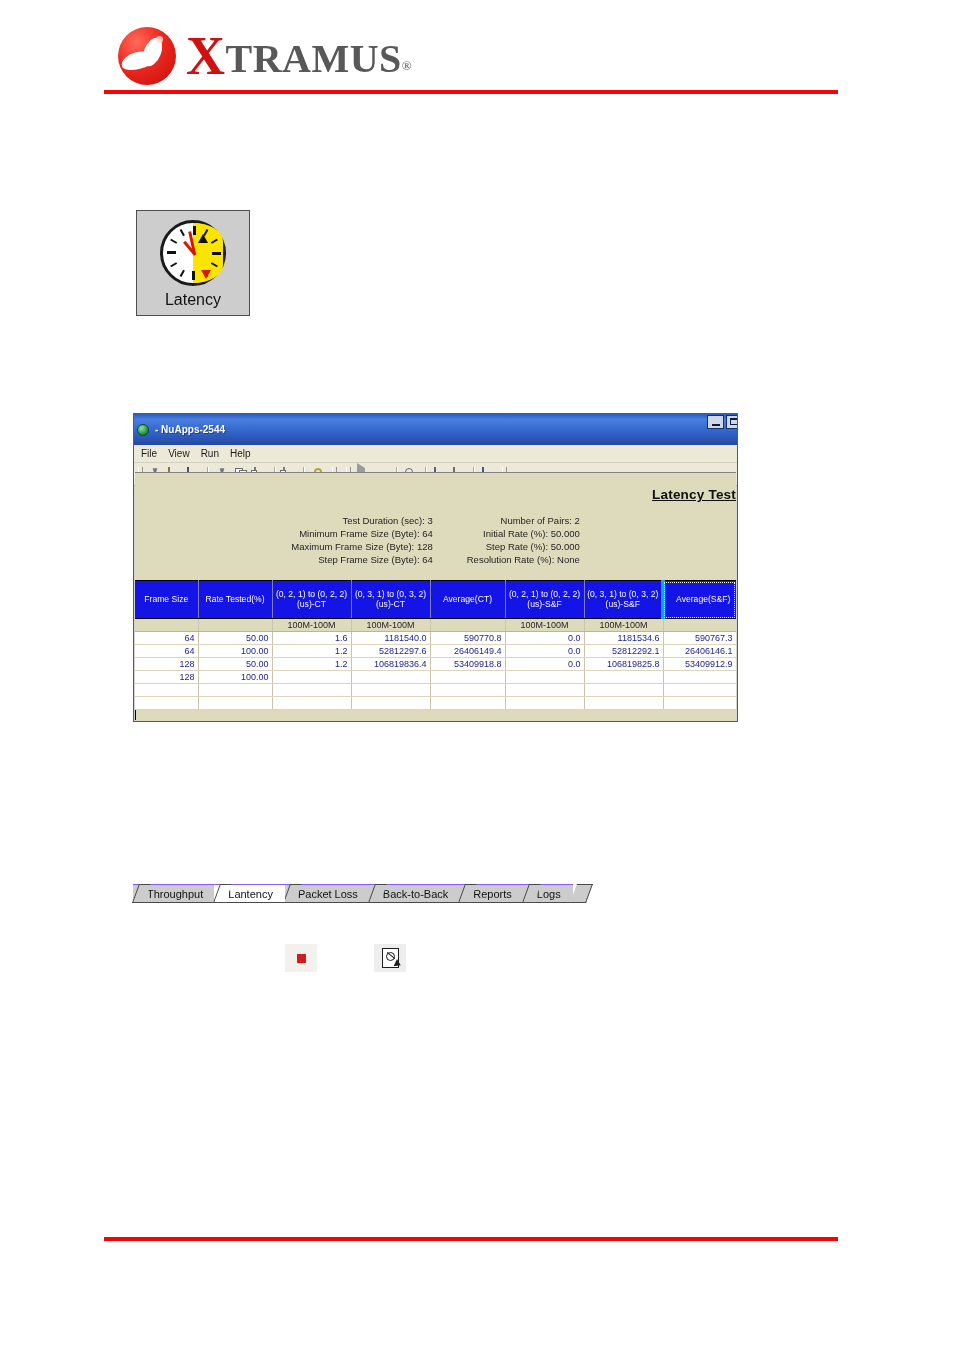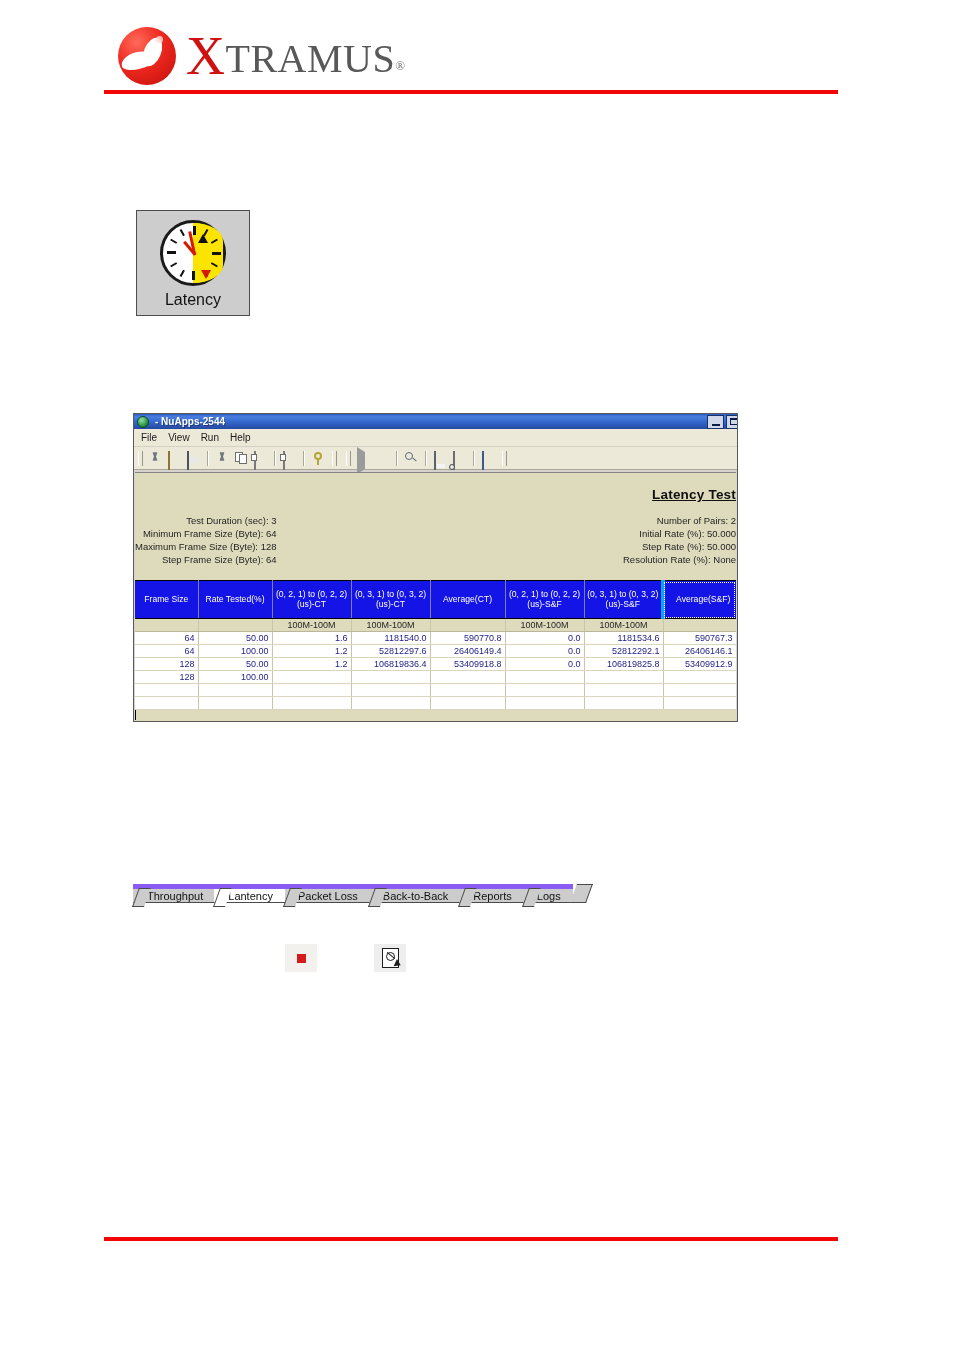--- a/index.html
+++ b/index.html
@@ -63,21 +63,21 @@
     position: absolute;
     left: 38px; top: 9px;
     width: 7px; height: 7px;
     border-radius: 50%;
     background: #ffd9d2;
     opacity: .85;
   }
   #logo-word {
     margin-left: 10px;
     font-family: "Liberation Serif", serif;
-    font-weight: normal;
+    font-weight: bold;
     letter-spacing: 0.5px;
     line-height: 1;
     white-space: nowrap;
   }
   #logo-word .x {
     font-size: 54px;
     color: #cf1111;
     vertical-align: -2px;
   }
   #logo-word .rest {
@@ -182,21 +182,21 @@
     left: 133px;
     top: 413px;
     width: 605px;
     height: 309px;
     border: 1px solid #5a5a5a;
     box-sizing: border-box;
     background: #d6d3ce;
     overflow: hidden;
   }
   #titlebar {
-    height: 15px;
+    height: 31px;
     background: linear-gradient(to bottom, #2a5bbf 0%, #4a7ede 18%, #3366cc 55%, #25489f 100%);
     display: flex;
     align-items: center;
     padding-left: 3px;
     position: relative;
   }
   #titlebar-app-icon {
     width: 12px; height: 12px;
     border-radius: 50%;
     background: radial-gradient(circle at 35% 30%, #8ee0a0, #1f8a3d 70%, #0d5a25);
@@ -484,21 +484,21 @@
     text-align: right;
     font-size: 13.5px;
     font-weight: bold;
     color: #101010;
     text-decoration: underline;
     margin-top: 14px;
     letter-spacing: .2px;
   }
   #report-params {
     display: flex;
-    justify-content: space-between;
+    justify-content: center;
     gap: 34px;
     margin-top: 13px;
   }
   .param-col {
     display: flex;
     flex-direction: column;
     gap: 2px;
   }
   .param-line {
     font-size: 9.5px;
@@ -578,21 +578,21 @@
   }
   .tab {
     position: relative;
     height: 19px;
     display: flex;
     align-items: center;
     padding: 0 12px 0 14px;
     font-size: 11px;
     color: #111111;
     background: #cccccc;
-    border-top: 5px solid #8b5cf6;
+    border-top: 1px solid #8b5cf6;
     border-bottom: 1px solid #4a4a4a;
     box-sizing: border-box;
     margin-right: -1px;
     white-space: nowrap;
   }
   .tab:before {
     content: "";
     position: absolute;
     left: -1px; top: -1px;
     width: 12px; height: 19px;

